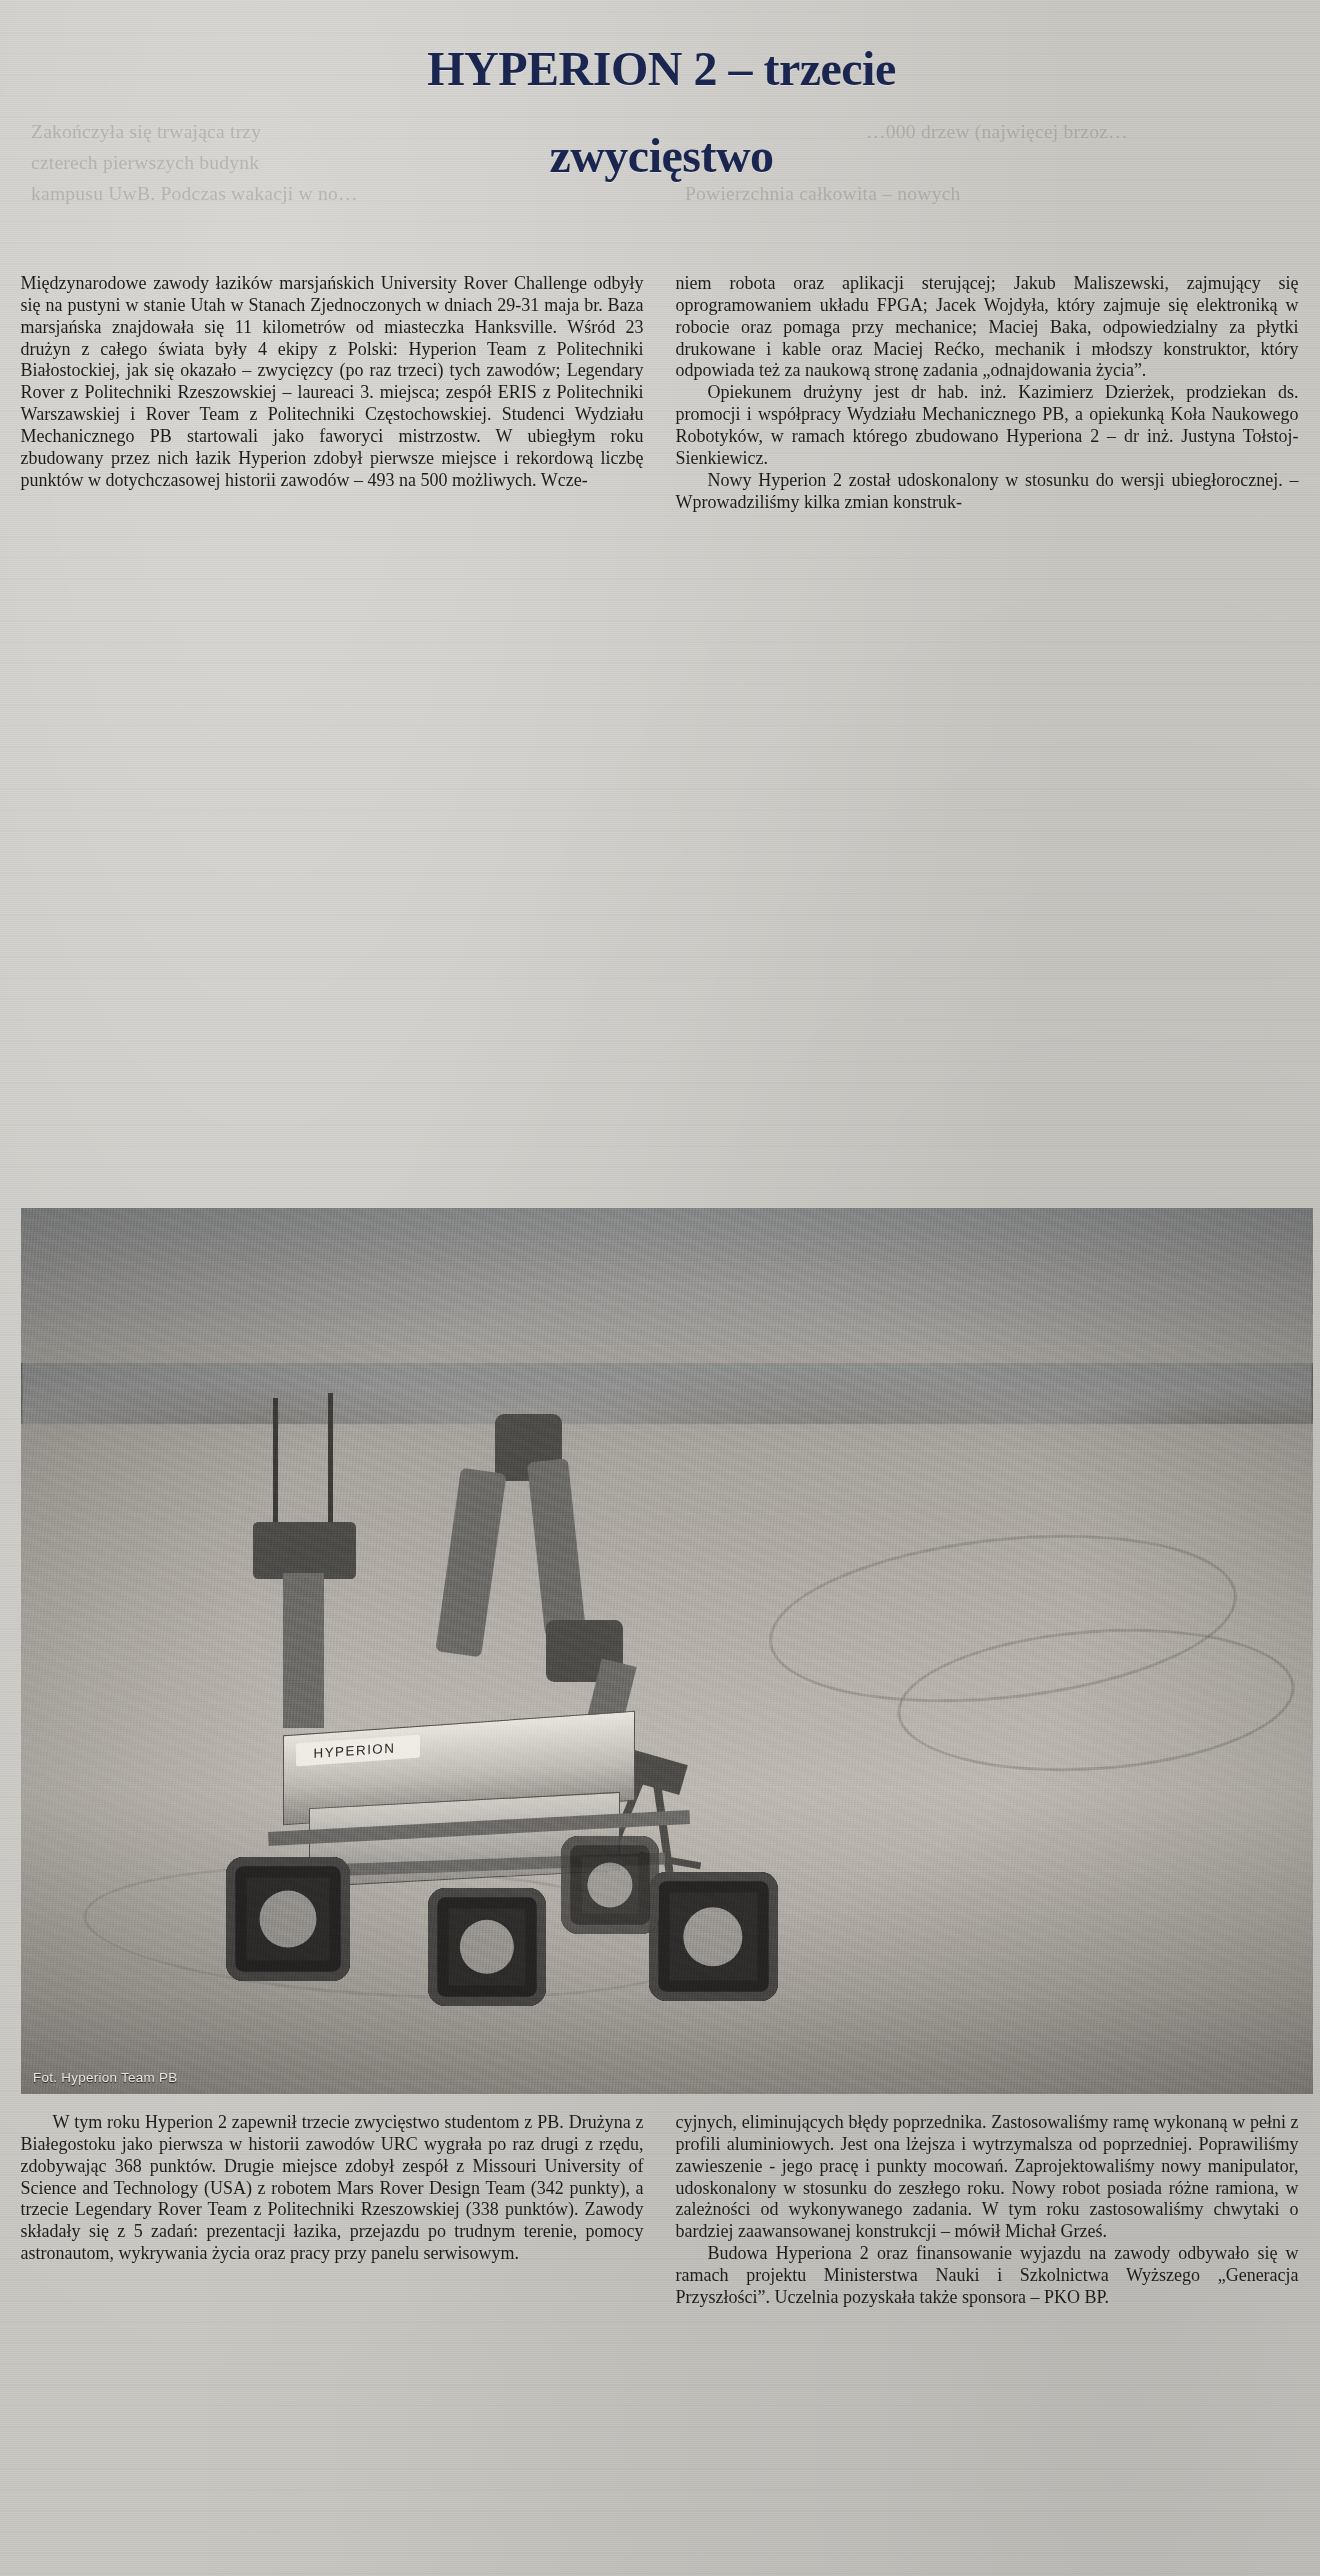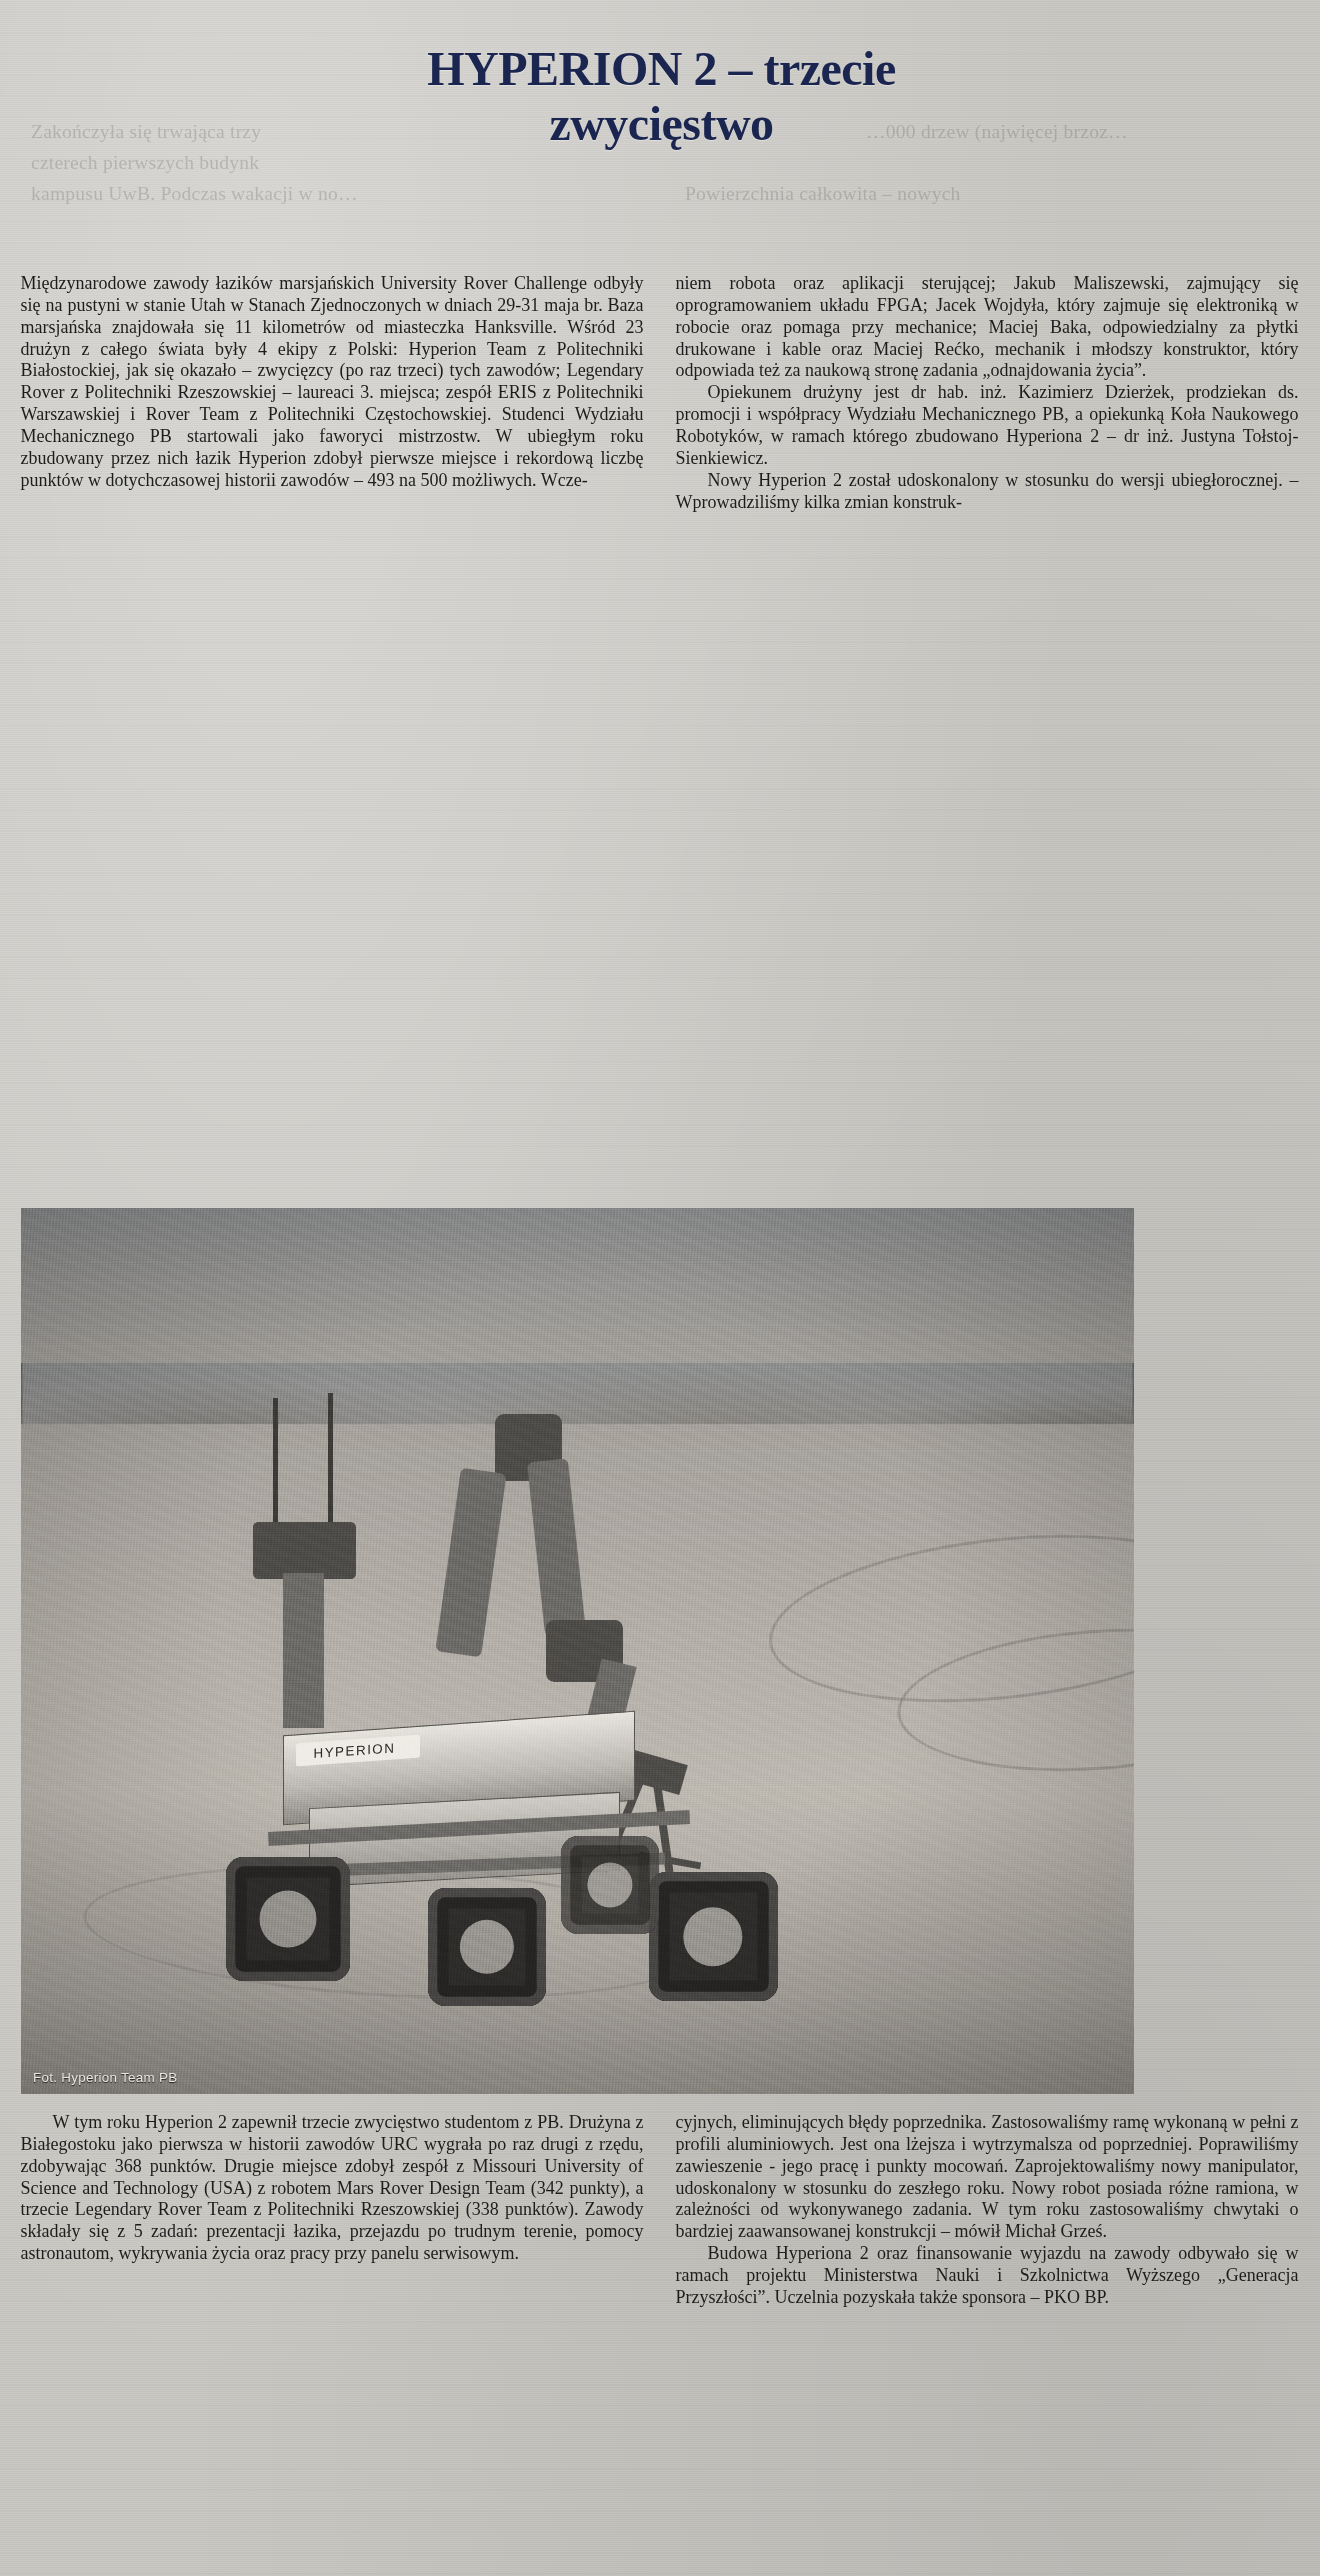--- a/index.html
+++ b/index.html
@@ -52,21 +52,21 @@
     width: 1231px;
     text-align: center;
     font-family: "Liberation Serif", serif;
     font-weight: bold;
     font-size: 48px;
     line-height: 1.13;
     color: #1a2550;
     letter-spacing: -0.5px;
     text-shadow: 0 0.5px 0 rgba(255,255,255,0.35);
   }
-  .headline .l2 { display: block; }
+  .headline .l2 { display: block; margin-top: 32px; }
 
   .columns {
     position: absolute;
     left: 20.6px;
     top: 273px;
     width: 1278px;
     display: flex;
     gap: 32px;
   }
   .col {
@@ -80,21 +80,21 @@
     text-justify: inter-word;
     hyphens: manual;
     color: #1d1d1d;
   }
   .col p.ind { text-indent: 32px; }
 
   .photo {
     position: absolute;
     left: 20.6px;
     top: 1208px;
-    width: 1113px;
+    width: 1292px;
     height: 886px;
     background:
       linear-gradient(to bottom, #9fa0a0 0%, #8d8e8e 18%, #a8a5a0 35%, #b6b2ab 55%, #a29e98 78%, #8e8a85 100%);
     box-shadow: inset 0 0 0 1.5px rgba(0,0,0,0.25);
     overflow: hidden;
   }
   
   .ph-sky {
     position: absolute; left:0; top:0; width:100%; height:155px;
     background: linear-gradient(to bottom, #8b8c8d, #a3a09b);

